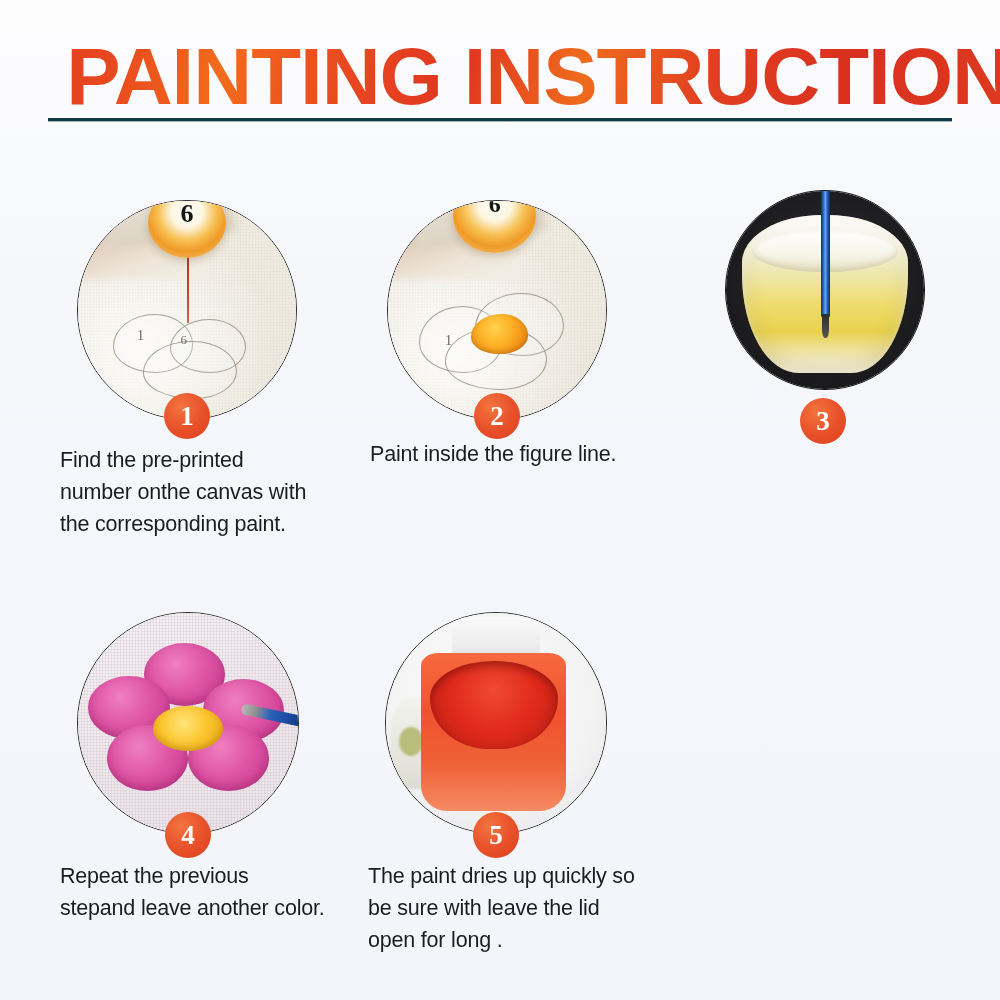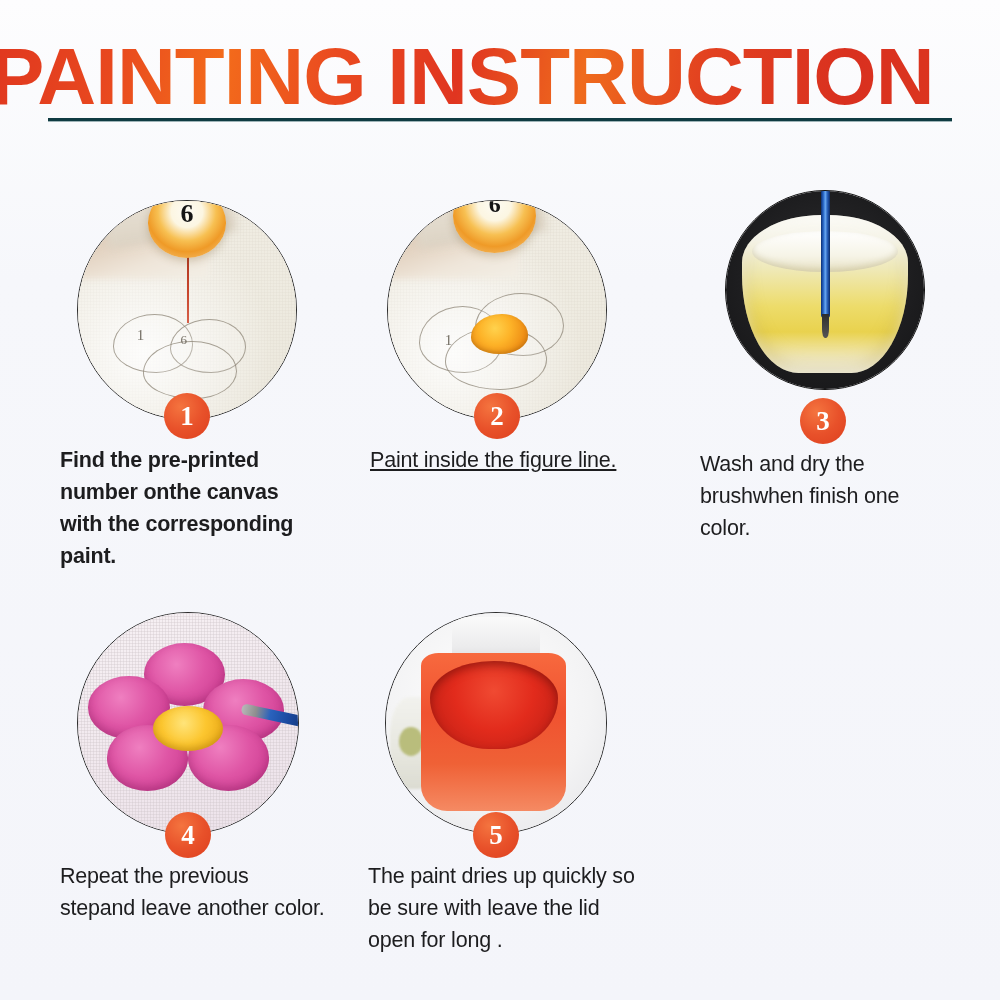--- a/index.html
+++ b/index.html
@@ -21,21 +21,21 @@
     height: 1000px;
     background: linear-gradient(180deg, #fdfdfe 0%, #f6f7fb 28%, #f4f5fa 100%);
   }
 
   
   .header {
     position: absolute;
     left: 0;
     top: 36px;
     width: 1000px;
-    text-align: left;
+    text-align: right;
   }
   .title {
     font-family: "Liberation Sans Narrow", "Liberation Sans", sans-serif;
     font-weight: bold;
     font-size: 80px;
     line-height: 82px;
     letter-spacing: -1px;
     transform: scaleX(1.02);
     margin: 0;
     background: linear-gradient(100deg,
@@ -318,21 +318,21 @@
             <div class="guide-num" style="left:27%; top:58%; font-size:15px;">1</div>
             <div class="guide-num" style="left:47%; top:60%; font-size:13px;">6</div>
             <div class="pointer-line" style="left:50%; top:20%; height:36%;"></div>
             <div class="paint-pot" style="left:32%; top:-6%; width:36%; height:32%;">
               <div class="pot-num" style="font-size:26px;">6</div>
             </div>
           </div>
         </div>
         <div class="badge" style="left:104px; top:195px;">1</div>
       </div>
-      <div class="caption" style="margin-top:14px; width:252px;font-weight:bold;">Find the pre-printed number onthe canvas with the corresponding paint.</div>
+      <div class="caption" style="margin-top:14px; width:252px;">Find the pre-printed number onthe canvas with the corresponding paint.</div>
     </div>
 
     <div class="step" style="left:370px; top:198px;">
       <div class="photo-wrap">
         <div class="photo" style="left:17px; top:2px; width:220px; height:220px;">
           <div class="scene">
             <div class="canvas-bg"></div>
             <div class="tabletop"></div>
             <div class="wall-strip"></div>
             <div class="guide-outline" style="left:14%; top:48%; width:38%; height:30%;"></div>
@@ -340,38 +340,37 @@
             <div class="guide-outline" style="left:26%; top:58%; width:46%; height:28%;"></div>
             <div class="guide-num" style="left:26%; top:60%; font-size:15px;">1</div>
             <div class="paint-blob" style="left:38%; top:52%; width:26%; height:18%;"></div>
             <div class="paint-pot" style="left:30%; top:-10%; width:38%; height:34%;">
               <div class="pot-num" style="font-size:24px;">6</div>
             </div>
           </div>
         </div>
         <div class="badge" style="left:104px; top:195px;">2</div>
       </div>
-      <div class="caption" style="margin-top:14px; width:280px;text-decoration:underline;">Paint inside the figure line.</div>
+      <div class="caption" style="margin-top:8px; width:280px;">Paint inside the figure line.</div>
     </div>
 
     <div class="step" style="left:700px; top:190px;">
       <div class="photo-wrap">
         <div class="photo" style="left:25px; top:0px; width:200px; height:200px; border-color:#101010;">
           <div class="scene">
             <div class="dark-bg"></div>
             <div class="cup">
               <div class="cup-rim"></div>
             </div>
             <div class="brush-handle" style="left:48%; top:-2%; width:9px; height:66%;"></div>
             <div class="brush-tip" style="left:48.5%; top:62%; width:7px; height:12%;"></div>
           </div>
         </div>
         <div class="badge" style="left:100px; top:208px;">3</div>
       </div>
-      <div class="caption" style="margin-top:26px; width:200px;">Wash and dry the brushwhen finish one color.</div>
     </div>
 
     <div class="step" style="left:60px; top:612px;">
       <div class="photo-wrap">
         <div class="photo" style="left:17px; top:0px; width:222px; height:222px;">
           <div class="scene">
             <div class="canvas-bg" style="background:
                 repeating-linear-gradient(0deg, rgba(205,196,200,0.35) 0px, rgba(205,196,200,0.35) 1px, rgba(255,255,255,0) 1px, rgba(255,255,255,0) 3px),
                 repeating-linear-gradient(90deg, rgba(205,196,200,0.35) 0px, rgba(205,196,200,0.35) 1px, rgba(255,255,255,0) 1px, rgba(255,255,255,0) 3px),
                 linear-gradient(160deg, #f7f1f4 0%, #f1e8ee 55%, #ece2ea 100%);"></div>

